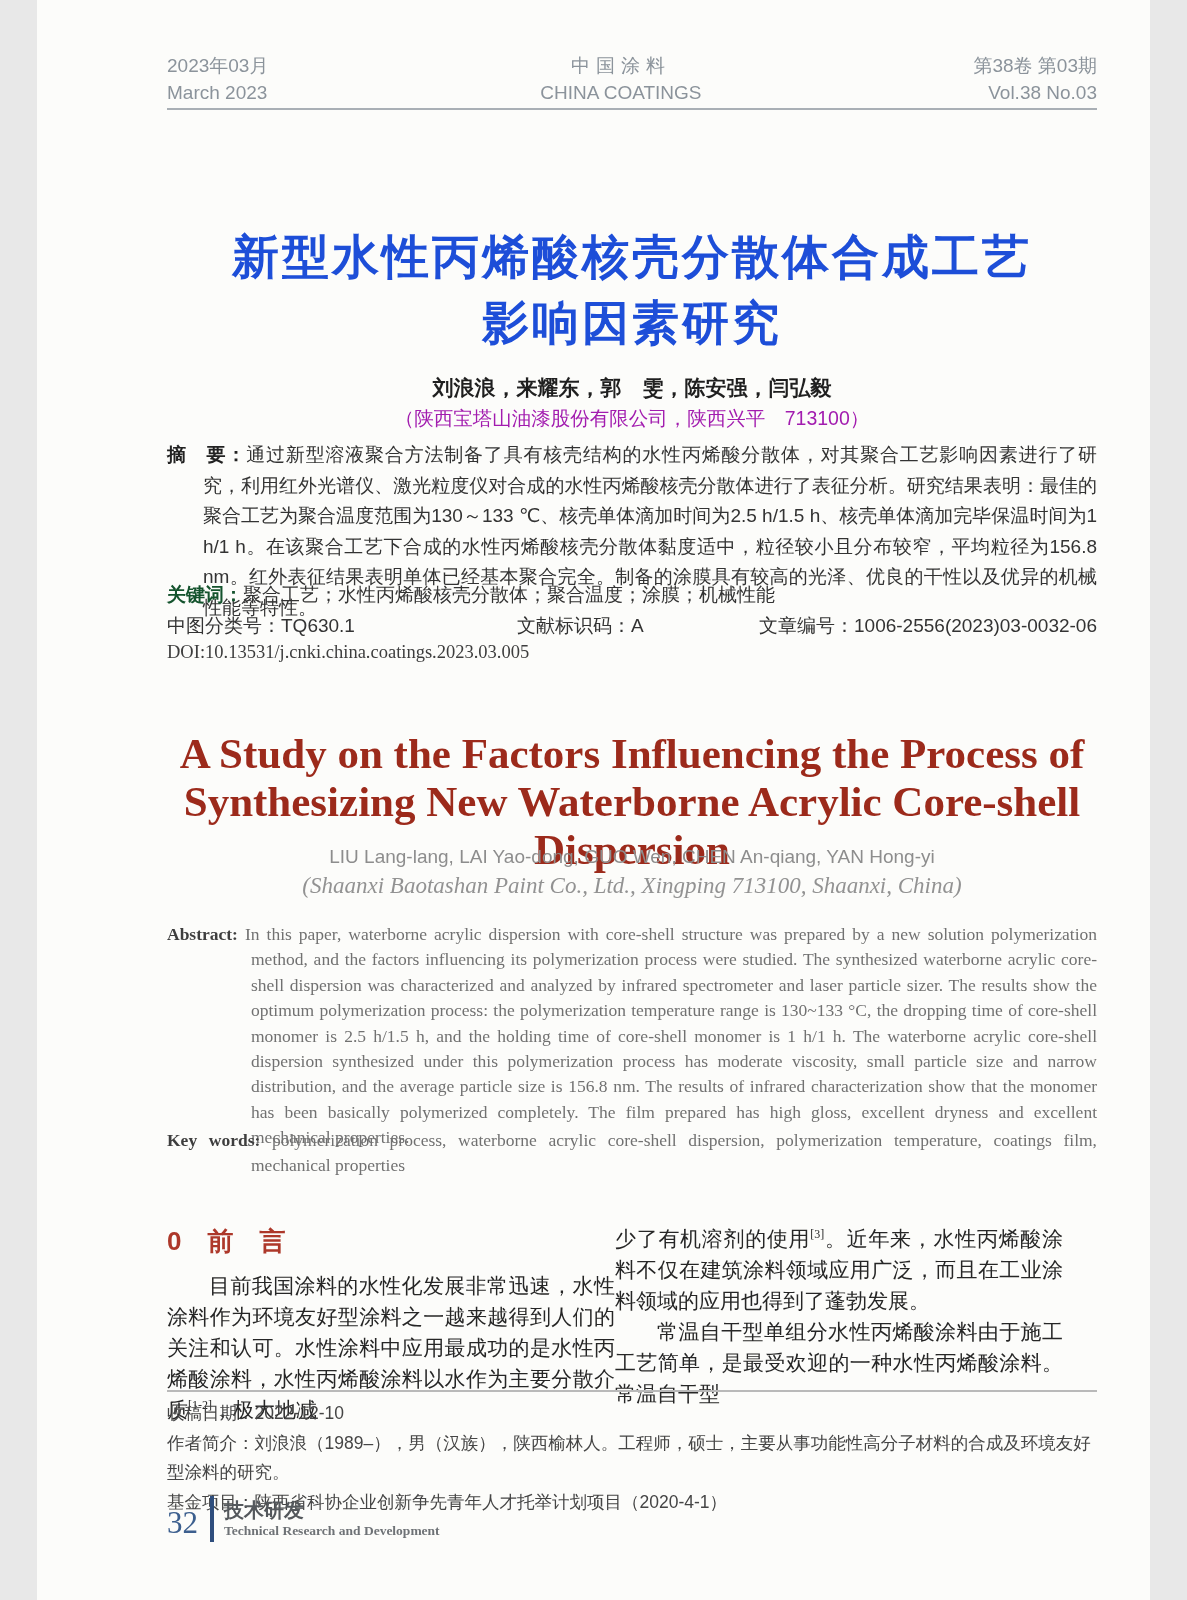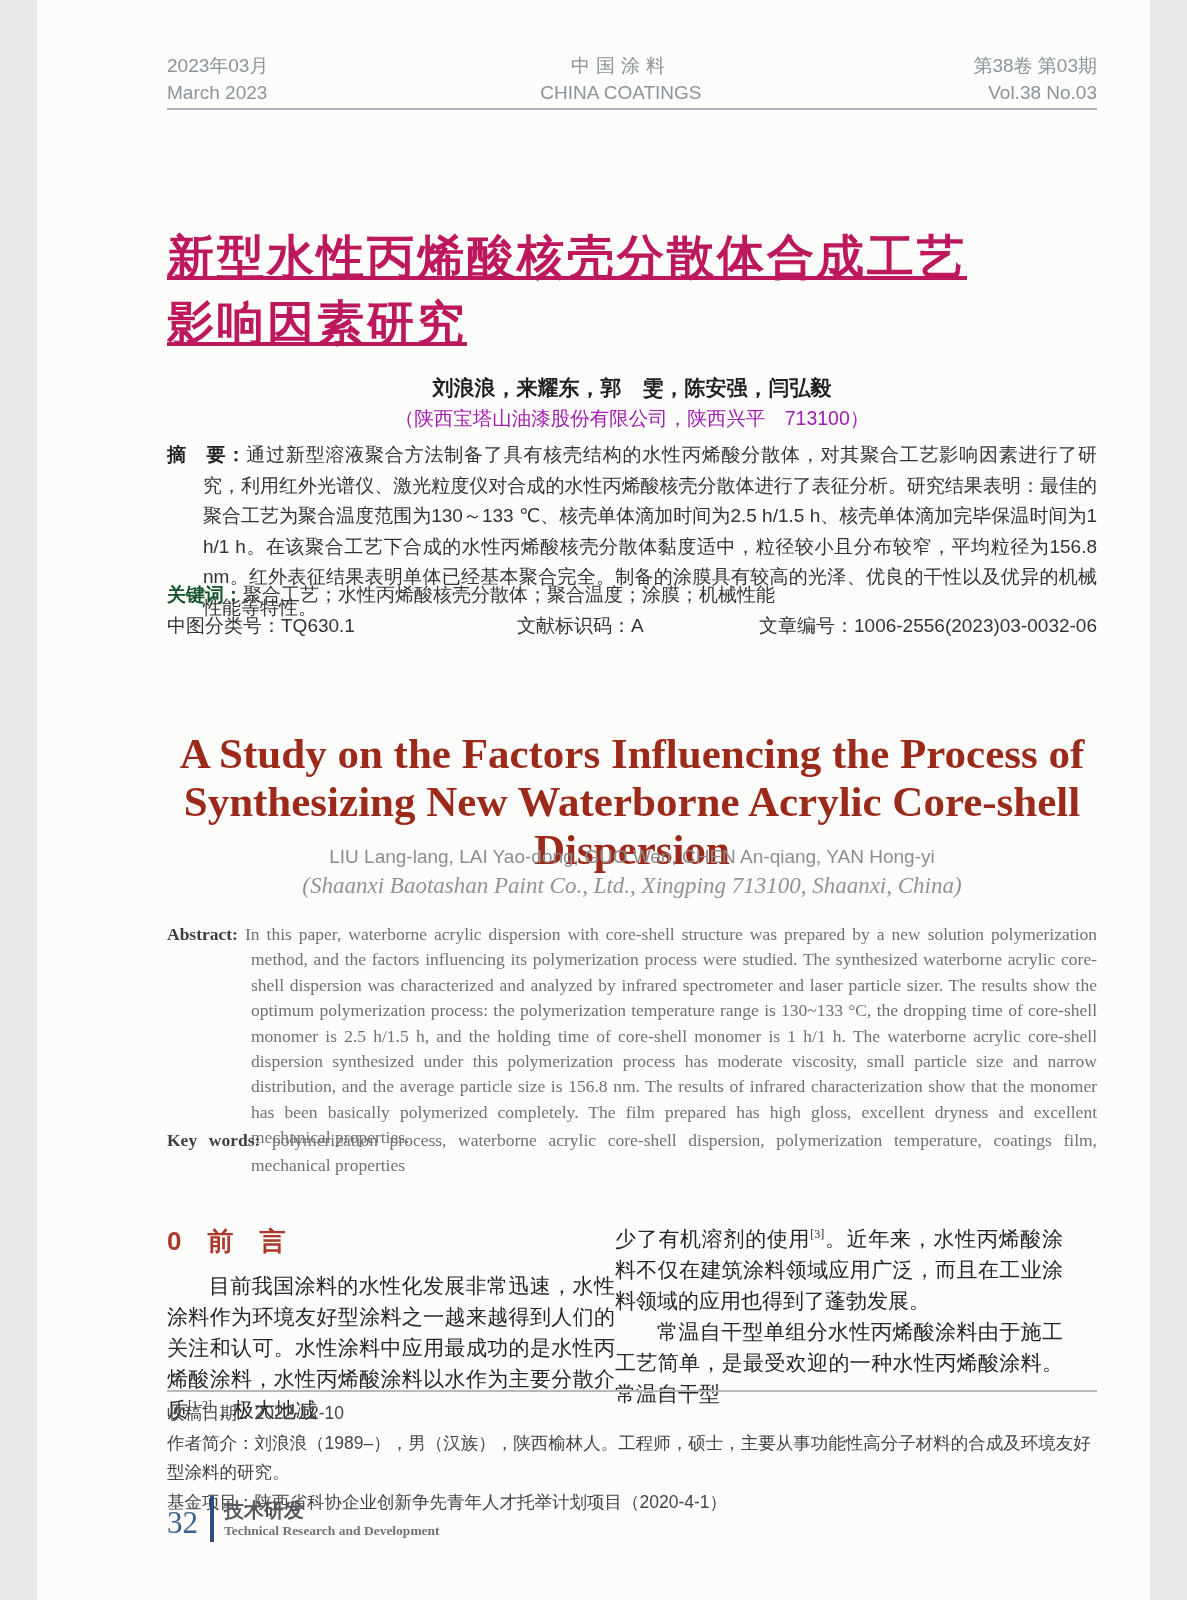--- a/index.html
+++ b/index.html
@@ -16,22 +16,22 @@
 
   
   .header{top:52px;display:flex;justify-content:space-between;align-items:flex-start;
     color:#8b939b;font-size:19px;line-height:27px;}
   .h-center{text-align:center;}
   .h-center .cn{letter-spacing:6px;}
   .h-right{text-align:right;}
   .header-rule{top:108px;height:2px;background:#a9afb5;}
 
   
-  .title-cn{top:224px;font-weight:bold;color:#be185d;
-    font-size:47px;line-height:66px;letter-spacing:3px;text-decoration:underline;}
+  .title-cn{top:224px;text-align:center;font-weight:bold;color:#1d4ed8;
+    font-size:47px;line-height:66px;letter-spacing:3px;}
   .authors-cn{top:374px;text-align:center;font-size:21px;color:#1f1f1f;font-weight:600;}
   .affil-cn{top:405px;text-align:center;font-size:19.5px;color:#a21caf;font-weight:500;}
 
   
   .abs-cn{top:440px;font-size:19px;line-height:30.5px;color:#333;font-weight:500;
     text-align:justify;padding-left:36px;text-indent:-36px;box-sizing:border-box;}
   .abs-cn .lbl{font-weight:bold;color:#222;}
   .kw-cn{top:582px;font-size:19px;color:#333;font-weight:500;}
   .kw-cn .lbl{font-weight:bold;color:#14532d;}
   .meta-row{top:613px;display:grid;grid-template-columns:350px 1fr auto;
@@ -112,20 +112,21 @@
 
   <div class="content abs-cn"><span class="lbl">摘　要：</span><span>通过新型溶液聚合方法制备了具有核壳结构的水性丙烯酸分散体，对其聚合工艺影响因素进行了研究，利用红外光谱仪、激光粒度仪对合成的水性丙烯酸核壳分散体进行了表征分析。研究结果表明：最佳的聚合工艺为聚合温度范围为130～133 ℃、核壳单体滴加时间为2.5 h/1.5 h、核壳单体滴加完毕保温时间为1 h/1 h。在该聚合工艺下合成的水性丙烯酸核壳分散体黏度适中，粒径较小且分布较窄，平均粒径为156.8 nm。红外表征结果表明单体已经基本聚合完全。制备的涂膜具有较高的光泽、优良的干性以及优异的机械性能等特性。</span></div>
 
   <div class="content kw-cn"><span class="lbl">关键词：</span><span>聚合工艺；水性丙烯酸核壳分散体；聚合温度；涂膜；机械性能</span></div>
 
   <div class="content meta-row">
     <span>中图分类号：TQ630.1</span>
     <span>文献标识码：A</span>
     <span class="right">文章编号：1006-2556(2023)03-0032-06</span>
   </div>
+  <div class="content doi">DOI:10.13531/j.cnki.china.coatings.2023.03.005</div>
 
   <div class="content title-en">
     <div>A Study on the Factors Influencing the Process of</div>
     <div>Synthesizing New Waterborne Acrylic Core-shell Dispersion</div>
   </div>
 
   <div class="content authors-en">LIU Lang-lang, LAI Yao-dong, GUO Wen, CHEN An-qiang, YAN Hong-yi</div>
   <div class="content affil-en">(Shaanxi Baotashan Paint Co., Ltd., Xingping 713100, Shaanxi, China)</div>
 
   <div class="content abs-en"><span class="lbl">Abstract:</span> <span>In this paper, waterborne acrylic dispersion with core-shell structure was prepared by a new solution polymerization method, and the factors influencing its polymerization process were studied. The synthesized waterborne acrylic core-shell dispersion was characterized and analyzed by infrared spectrometer and laser particle sizer. The results show the optimum polymerization process: the polymerization temperature range is 130~133 °C, the dropping time of core-shell monomer is 2.5 h/1.5 h, and the holding time of core-shell monomer is 1 h/1 h. The waterborne acrylic core-shell dispersion synthesized under this polymerization process has moderate viscosity, small particle size and narrow distribution, and the average particle size is 156.8 nm. The results of infrared characterization show that the monomer has been basically polymerized completely. The film prepared has high gloss, excellent dryness and excellent mechanical properties.</span></div>

